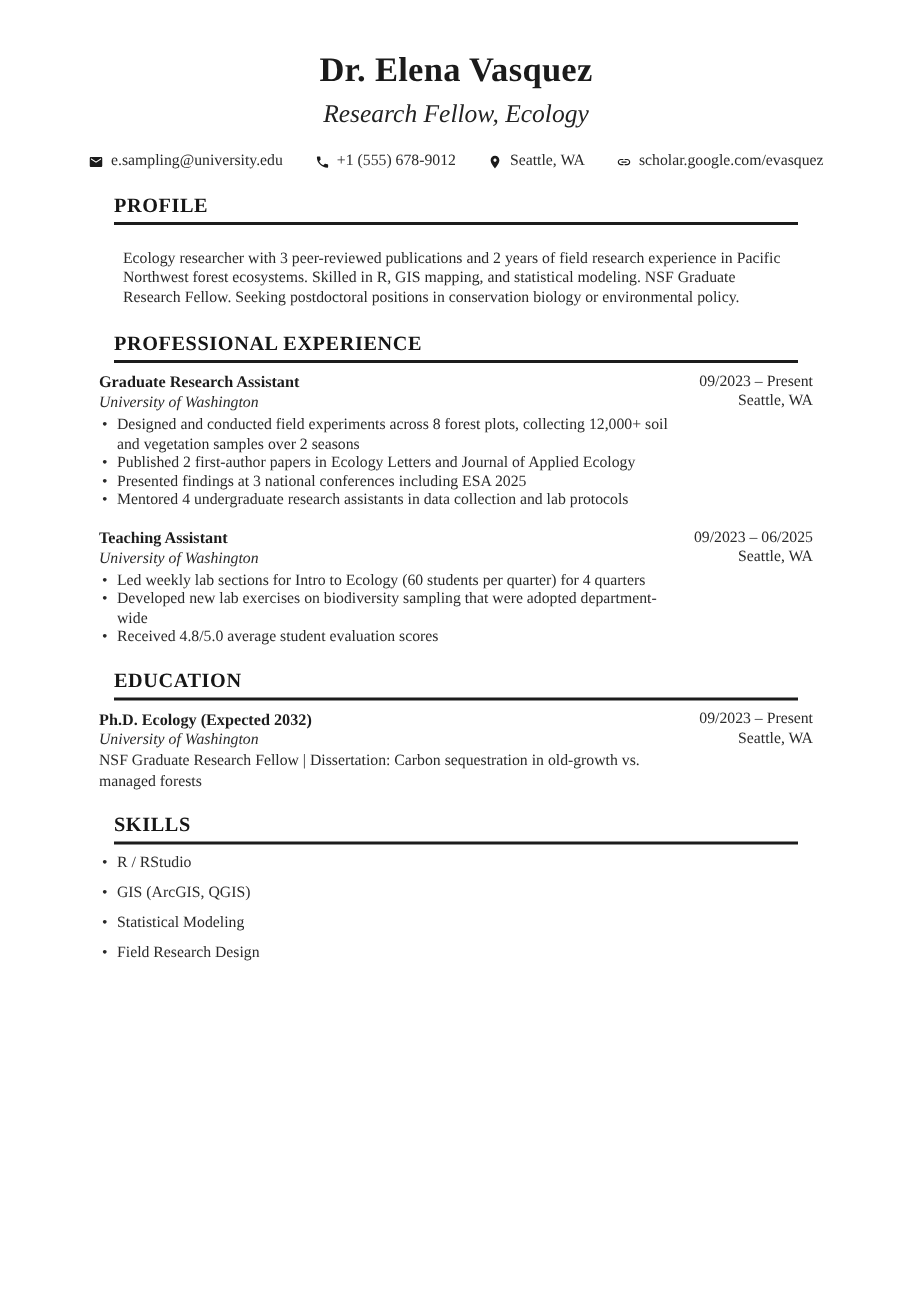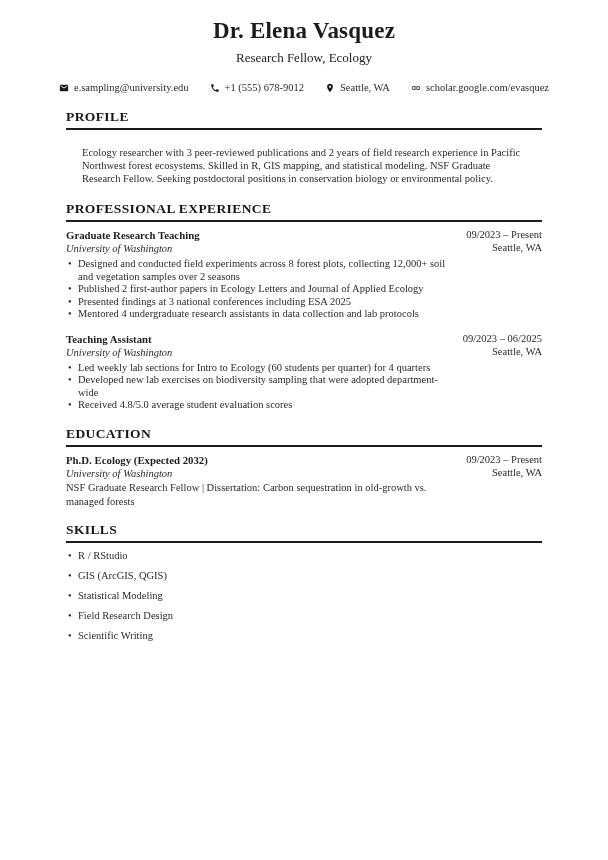--- a/index.html
+++ b/index.html
@@ -5,46 +5,46 @@
   * { box-sizing: border-box; }
   html, body { margin: 0; padding: 0; }
   body {
     width: 608px; height: 860px;
     background: #ffffff;
     font-family: "Liberation Serif", "DejaVu Serif", serif;
     color: #2a2a2a;
   }
   .page {
     width: 608px; height: 644px;
-    padding: 18px 66px 40px;
+    padding: 34px 66px 40px;
     overflow: hidden;
   }
   
   .name {
     margin: 0; text-align: center;
     font-size: 23px; font-weight: 700; color: #1b1b1b;
     letter-spacing: 0.2px; line-height: 1.15;
   }
   .subtitle {
-    text-align: center; 
-    font-size: 13px; color: #222; margin-top: 6px;
+    text-align: center; font-style: italic;
+    font-size: 17px; color: #222; margin-top: 6px;
   }
   .contact-row {
     display: flex; justify-content: center; align-items: center;
     gap: 21px; margin-top: 16px; font-size: 10.5px; color: #2a2a2a;
   }
   .contact-item { display: inline-flex; align-items: center; gap: 5px; white-space: nowrap; }
   .contact-item svg { width: 10px; height: 10px; flex: none; fill: #1b1b1b; }
   
   .sec-heading {
     font-size: 13.5px; font-weight: 700; color: #161616;
     letter-spacing: 0.4px;
     border-bottom: 2px solid #1c1c1c;
     padding-bottom: 3px;
-    margin: 14px 0 7px;
+    margin: 14px 10px 7px;
   }
   .sec-profile .sec-heading { margin-top: 16px; }
   .profile-text {
     margin: 16px; font-size: 10.5px; line-height: 1.24; color: #2a2a2a;
   }
   
   .entry { margin-bottom: 12px; }
   .entry:last-child { margin-bottom: 0; }
   .entry-head { display: flex; justify-content: space-between; align-items: flex-start; }
   .entry-title { font-weight: 700; font-size: 10.8px; color: #1d1d1d; line-height: 1.2; }
@@ -114,21 +114,21 @@
     <p class="profile-text">Ecology researcher with 3 peer-reviewed publications and 2 years of field research experience in Pacific Northwest forest ecosystems. Skilled in R, GIS mapping, and statistical modeling. NSF Graduate Research Fellow. Seeking postdoctoral positions in conservation biology or environmental policy.</p>
   </section>
 
   <section>
     <h2 class="sec-heading">PROFESSIONAL EXPERIENCE</h2>
     <div>
 
         <article class="entry">
           <div class="entry-head">
             <div class="entry-left">
-              <div class="entry-title">Graduate Research Teaching</div>
+              <div class="entry-title">Graduate Research Assistant</div>
               <div class="entry-org">University of Washington</div>
             </div>
             <div class="entry-right">
               <div class="entry-dates">09/2023 – Present</div>
               <div class="entry-loc">Seattle, WA</div>
             </div>
           </div>
           <ul class="bullets">
 
               <li>Designed and conducted field experiments across 8 forest plots, collecting 12,000+ soil and vegetation samples over 2 seasons</li>

